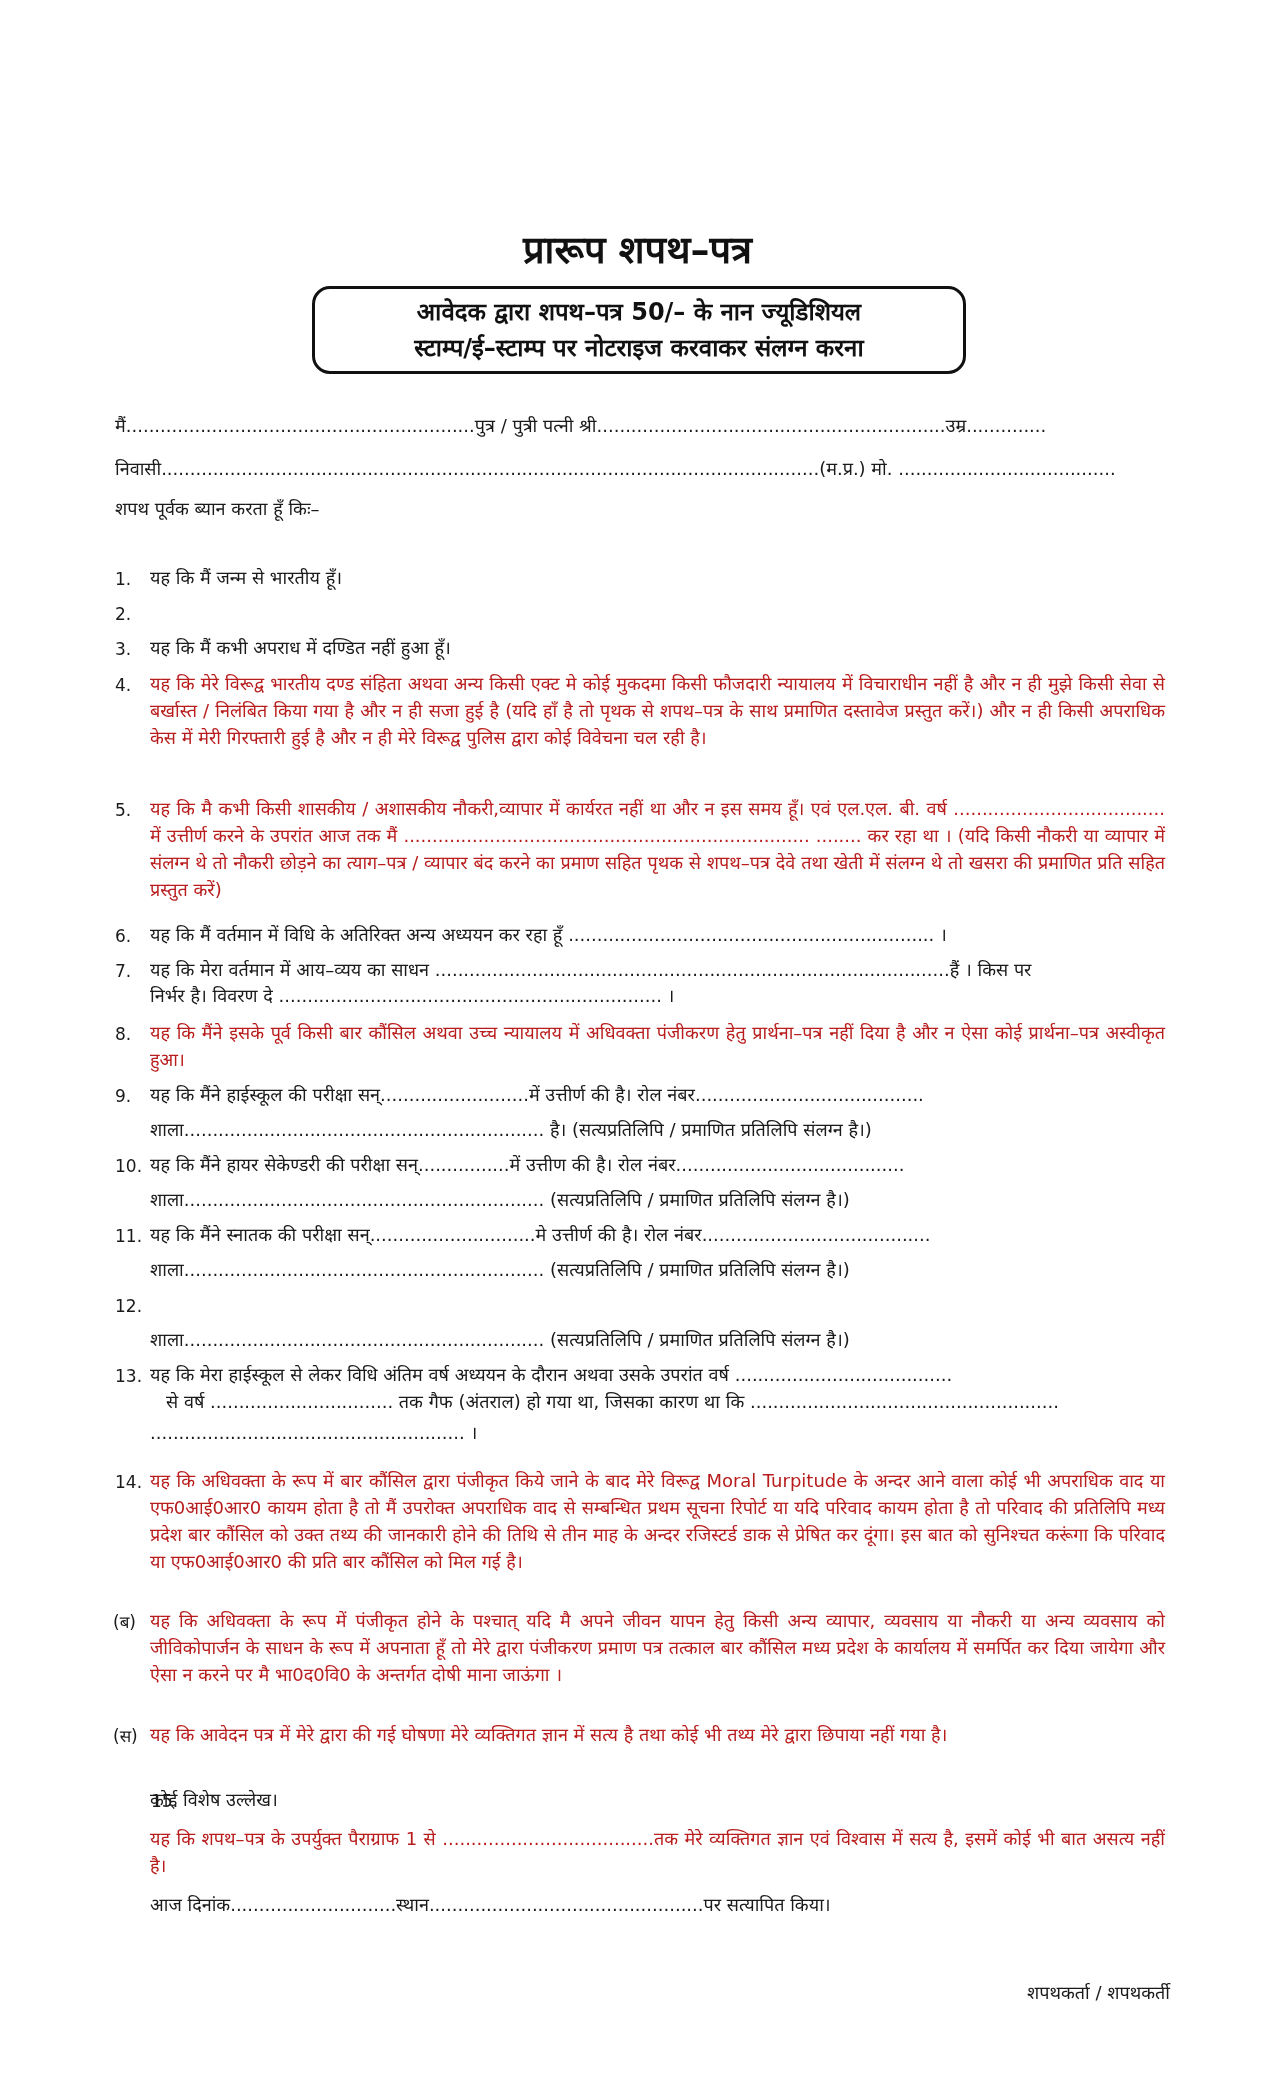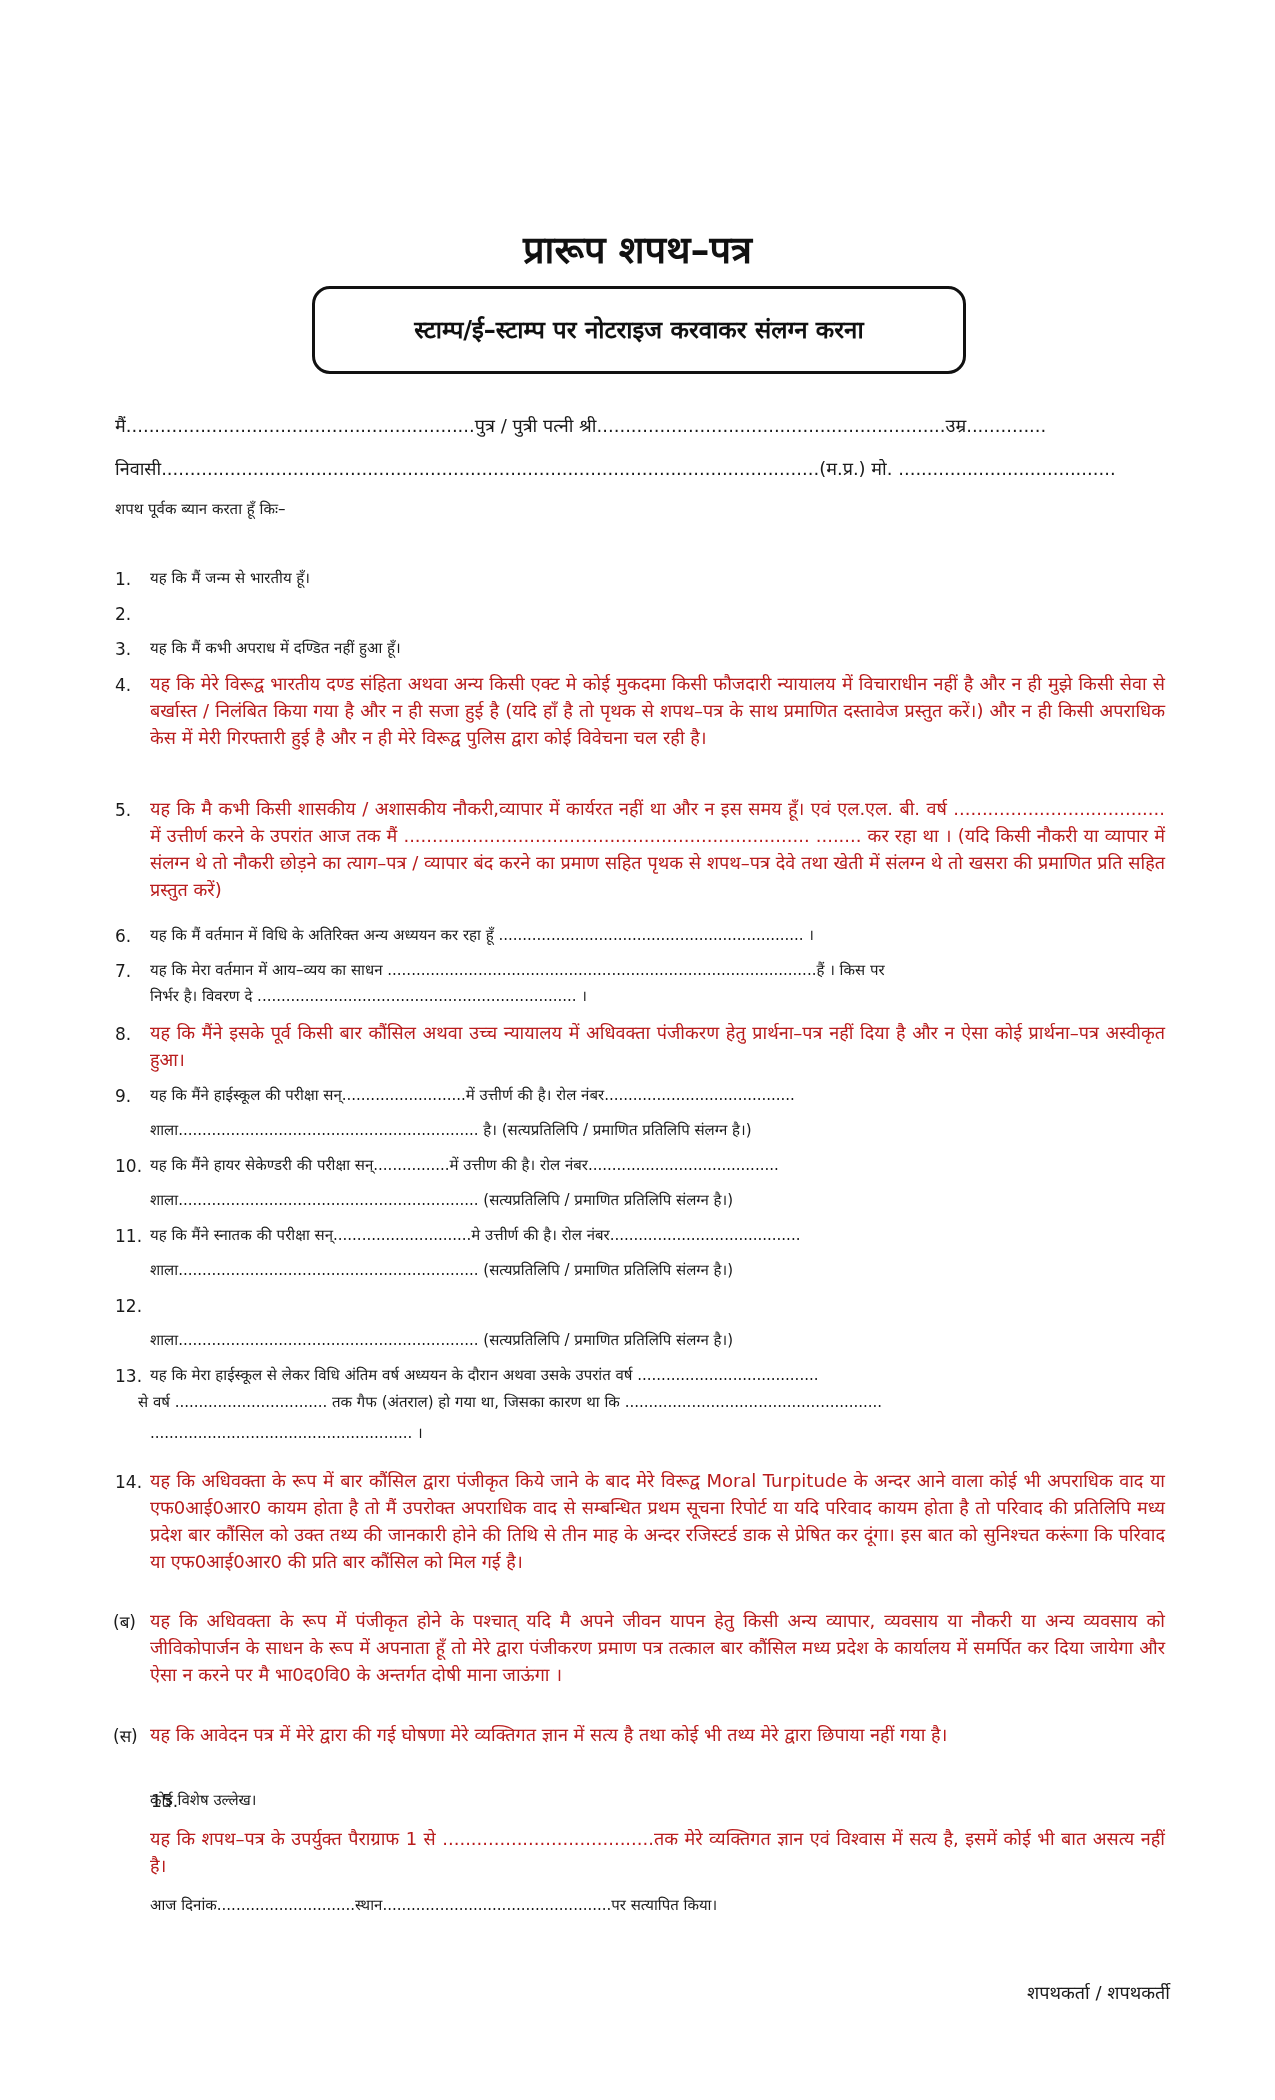--- a/index.html
+++ b/index.html
@@ -13,36 +13,37 @@
     position: absolute; left: 0; width: 1275px; top: 222px; text-align: center;
     font-size: 38px; font-weight: bold; letter-spacing: 0px; color: #111;
   }
   .notice-box {
     position: absolute; left: 312px; top: 286px; width: 654px; height: 88px;
     border: 3px solid #111; border-radius: 18px; box-sizing: border-box;
     display: flex; flex-direction: column; justify-content: center; align-items: center;
   }
   .notice-line { font-size: 24px; font-weight: bold; line-height: 36px; color: #111; white-space: nowrap; }
   .line {
-    position: absolute; font-size: 15px; line-height: 24px; white-space: nowrap; color: #1a1a1a;
+    position: absolute; font-size: 18px; line-height: 24px; white-space: nowrap; color: #1a1a1a;
   }
   .para {
     position: absolute; font-size: 18px; line-height: 27px; color: #b91c1c; text-align: justify;
   }
   .num { position: absolute; font-size: 17px; line-height: 24px; }
   .sig { position: absolute; right: 105px; top: 1980px; font-size: 18px; }
 </style>
 </head>
 <body>
 
 <div class="page">
 
   <div class="title">प्रारूप शपथ–पत्र</div>
 
   <div class="notice-box">
+    <div class="notice-line">आवेदक द्वारा शपथ–पत्र 50/– के नान ज्यूडिशियल</div>
     <div class="notice-line">स्टाम्प/ई–स्टाम्प पर नोटराइज करवाकर संलग्न करना</div>
   </div>
 
   <div class="line" style="left:115px; top:414px; font-size:18px;">मैं.............................................................पुत्र / पुत्री पत्नी श्री.............................................................उम्र..............</div>
   <div class="line" style="left:115px; top:457px; font-size:18px;">निवासी...................................................................................................................(म.प्र.) मो. ......................................</div>
   <div class="line" style="left:115px; top:497px;">शपथ पूर्वक ब्यान करता हूँ किः–</div>
 
   <div class="num" style="left:115px; top:567px;">1.</div>
   <div class="line" style="left:150px; top:566px;">यह कि मैं जन्म से भारतीय हूँ।</div>
 
@@ -77,21 +78,21 @@
 
   <div class="num" style="left:115px; top:1224px;">11.</div>
   <div class="line" style="left:150px; top:1223px;">यह कि मैंने स्नातक की परीक्षा सन्.............................मे उत्तीर्ण की है। रोल नंबर........................................</div>
   <div class="line" style="left:150px; top:1258px;">शाला............................................................... (सत्यप्रतिलिपि / प्रमाणित प्रतिलिपि संलग्न है।)</div>
 
   <div class="num" style="left:115px; top:1294px;">12.</div>
   <div class="line" style="left:150px; top:1328px;">शाला............................................................... (सत्यप्रतिलिपि / प्रमाणित प्रतिलिपि संलग्न है।)</div>
 
   <div class="num" style="left:115px; top:1364px;">13.</div>
   <div class="line" style="left:150px; top:1363px;">यह कि मेरा हाईस्कूल से लेकर विधि अंतिम वर्ष अध्ययन के दौरान अथवा उसके उपरांत वर्ष ......................................</div>
-  <div class="line" style="left:138px; top:1390px;text-align:right;">से वर्ष ................................ तक गैफ (अंतराल) हो गया था, जिसका कारण था कि ......................................................</div>
+  <div class="line" style="left:166px; top:1390px;text-align:right;">से वर्ष ................................ तक गैफ (अंतराल) हो गया था, जिसका कारण था कि ......................................................</div>
   <div class="line" style="left:150px; top:1421px;">....................................................... ।</div>
 
   <div class="num" style="left:115px; top:1470px;">14.</div>
   <div class="para" style="left:150px; top:1467px; width:1015px;">यह कि अधिवक्ता के रूप में बार कौंसिल द्वारा पंजीकृत किये जाने के बाद मेरे विरूद्व Moral Turpitude के अन्दर आने वाला कोई भी अपराधिक वाद या एफ0आई0आर0 कायम होता है तो मैं उपरोक्त अपराधिक वाद से सम्बन्धित प्रथम सूचना रिपोर्ट या यदि परिवाद कायम होता है तो परिवाद की प्रतिलिपि मध्य प्रदेश बार कौंसिल को उक्त तथ्य की जानकारी होने की तिथि से तीन माह के अन्दर रजिस्टर्ड डाक से प्रेषित कर दूंगा। इस बात को सुनिश्चत करूंगा कि परिवाद या एफ0आई0आर0 की प्रति बार कौंसिल को मिल गई है।</div>
 
   <div class="num" style="left:113px; top:1610px;">(ब)</div>
   <div class="para" style="left:150px; top:1607px; width:1015px;">यह कि अधिवक्ता के रूप में पंजीकृत होने के पश्चात् यदि मै अपने जीवन यापन हेतु किसी अन्य व्यापार, व्यवसाय या नौकरी या अन्य व्यवसाय को जीविकोपार्जन के साधन के रूप में अपनाता हूँ तो मेरे द्वारा पंजीकरण प्रमाण पत्र तत्काल बार कौंसिल मध्य प्रदेश के कार्यालय में समर्पित कर दिया जायेगा और ऐसा न करने पर मै भा0द0वि0 के अन्तर्गत दोषी माना जाऊंगा ।</div>
 
   <div class="num" style="left:113px; top:1724px;">(स)</div>
   <div class="para" style="left:150px; top:1721px; width:1015px;">यह कि आवेदन पत्र में मेरे द्वारा की गई घोषणा मेरे व्यक्तिगत ज्ञान में सत्य है तथा कोई भी तथ्य मेरे द्वारा छिपाया नहीं गया है।</div>

